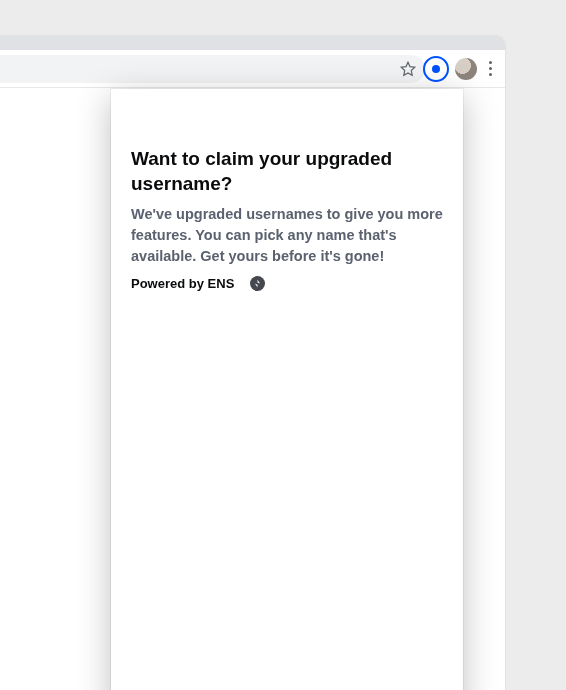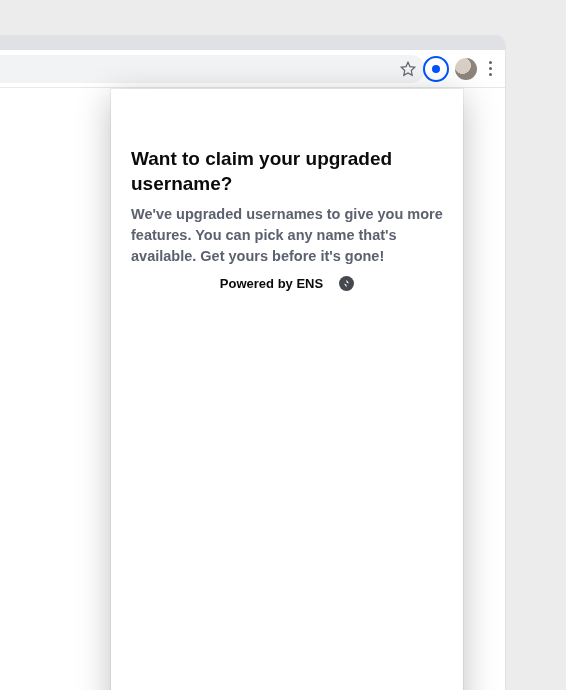--- a/index.html
+++ b/index.html
@@ -130,21 +130,20 @@
     margin-bottom: 10px;
     font-weight: bold;
   }
   .powered {
     font-size: 13px;
     font-weight: 600;
     color:#0a0b0d;
     display:flex;
     align-items:center;
     gap:16px;
-    justify-content:center;
   }
   .ens-badge{
     width:15px;height:15px;border-radius:50%;
     background:#45494f;
     display:inline-flex;align-items:center;justify-content:center;
   }
   .ens-badge svg{width:9px;height:9px;}
   .cta {
     margin-top:auto;
     width:100%;

